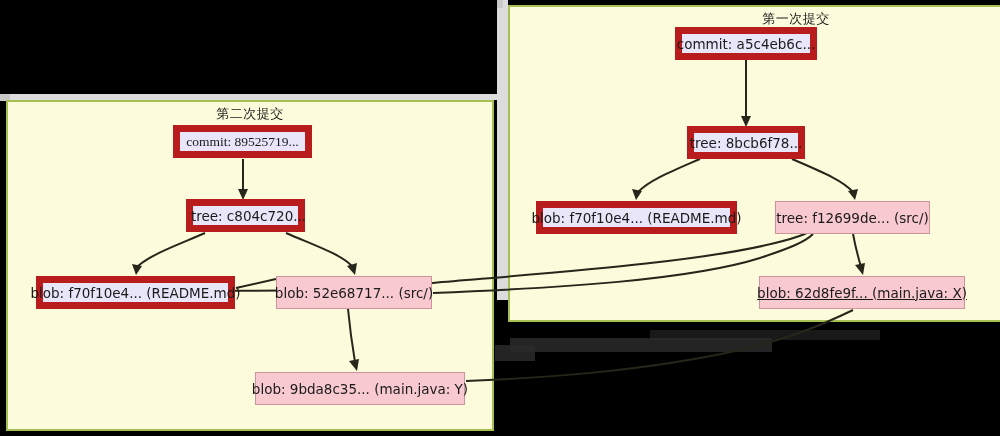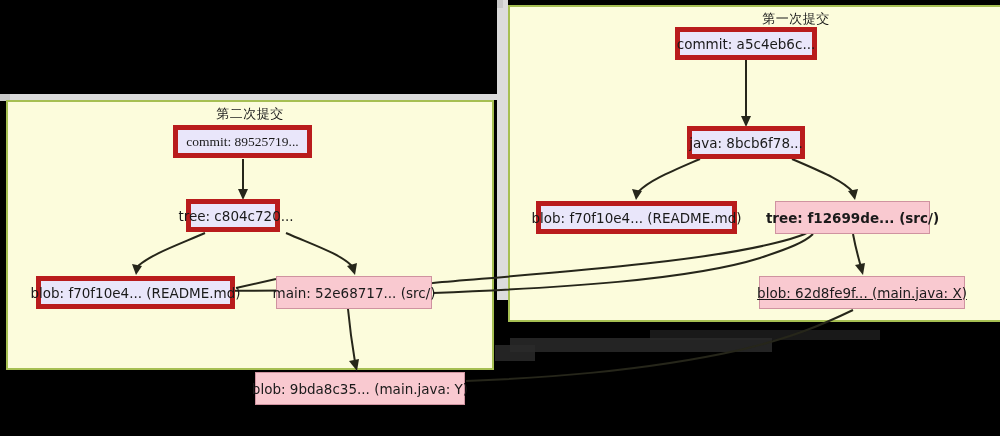--- a/index.html
+++ b/index.html
@@ -47,21 +47,21 @@
     align-items: center;
     justify-content: center;
     font-size: 13.5px;
     color: #1a1a1a;
     white-space: nowrap;
     height: 33px;
     padding: 0 10px;
   }
   .node.commit, .node.tree-lilac, .node.blob-lilac {
     background: #e9e6fa;
-    border: 5px solid #b91c1c;
+    border: 7px solid #b91c1c;
   }
   .node.tree-pink, .node.blob-pink {
     background: #f9c9d0;
     border: 1px solid #cf93a0;
   }
 
   svg.edges {
     position: absolute;
     left: 0;
     top: 0;
@@ -94,21 +94,21 @@
   <div class="page-strip s2" style="left:10px;  top:94px; width:490px; height:6px;"></div>
 
   <div class="noise" style="left:510px; top:338px; width:262px; height:14px;"></div>
   <div class="noise" style="left:650px; top:330px; width:230px; height:10px; opacity:.6;"></div>
   <div class="noise" style="left:495px; top:345px; width:40px;  height:16px;"></div>
 
   <div class="panel" style="left:508px; top:5px; width:576px; height:317px;">
     <div class="panel-title">第一次提交</div>
   </div>
 
-  <div class="panel" style="left:6px; top:100px; width:488px; height:270px;">
+  <div class="panel" style="left:6px; top:100px; width:488px; height:331px;">
     <div class="panel-title">第二次提交</div>
   </div>
 
   <svg class="edges">
 
     <g>
       <path d="M746,60 L746,118"></path>
       <polygon points="746,127 741,116 751,116"></polygon>
     </g>
 
@@ -166,48 +166,48 @@
     <g>
       <path d="M136,290 C280,292 380,290 433,283"></path>
     </g>
   </svg>
 
   <div class="node commit" style="left:675px; top:27px; width:142px;">
     <span>commit: a5c4eb6c...</span>
   </div>
 
   <div class="node tree-lilac" style="left:687px; top:126px; width:118px;">
-    <span>java: 8bcb6f78...</span>
+    <span>tree: 8bcb6f78...</span>
   </div>
 
   <div class="node blob-lilac" style="left:536px; top:201px; width:201px;">
     <span>blob: f70f10e4... (README.md)</span>
   </div>
 
-  <div class="node tree-pink" style="left:775px; top:201px; width:155px;font-weight:bold;">
+  <div class="node tree-pink" style="left:775px; top:201px; width:155px;">
     <span>tree: f12699de... (src/)</span>
   </div>
 
   <div class="node blob-pink" style="left:759px; top:276px; width:206px;text-decoration:underline;">
     <span>blob: 62d8fe9f... (main.java: X)</span>
   </div>
 
   <div class="node commit" style="left:173px; top:125px; width:139px;font-family:Liberation Serif, serif;">
     <span>commit: 89525719...</span>
   </div>
 
-  <div class="node tree-lilac" style="left:186px; top:199px; width:94px;padding-left:16px;">
+  <div class="node tree-lilac" style="left:186px; top:199px; width:119px;padding-left:16px;">
     <span>tree: c804c720...</span>
   </div>
 
   <div class="node blob-lilac" style="left:36px; top:276px; width:199px;">
     <span>blob: f70f10e4... (README.md)</span>
   </div>
 
   <div class="node tree-pink" style="left:276px; top:276px; width:156px;">
-    <span>main: 52e68717... (src/)</span>
+    <span>blob: 52e68717... (src/)</span>
   </div>
 
   <div class="node blob-pink" style="left:255px; top:372px; width:210px;">
     <span>blob: 9bda8c35... (main.java: Y)</span>
   </div>
 
 </div>
 
 </body></html>

